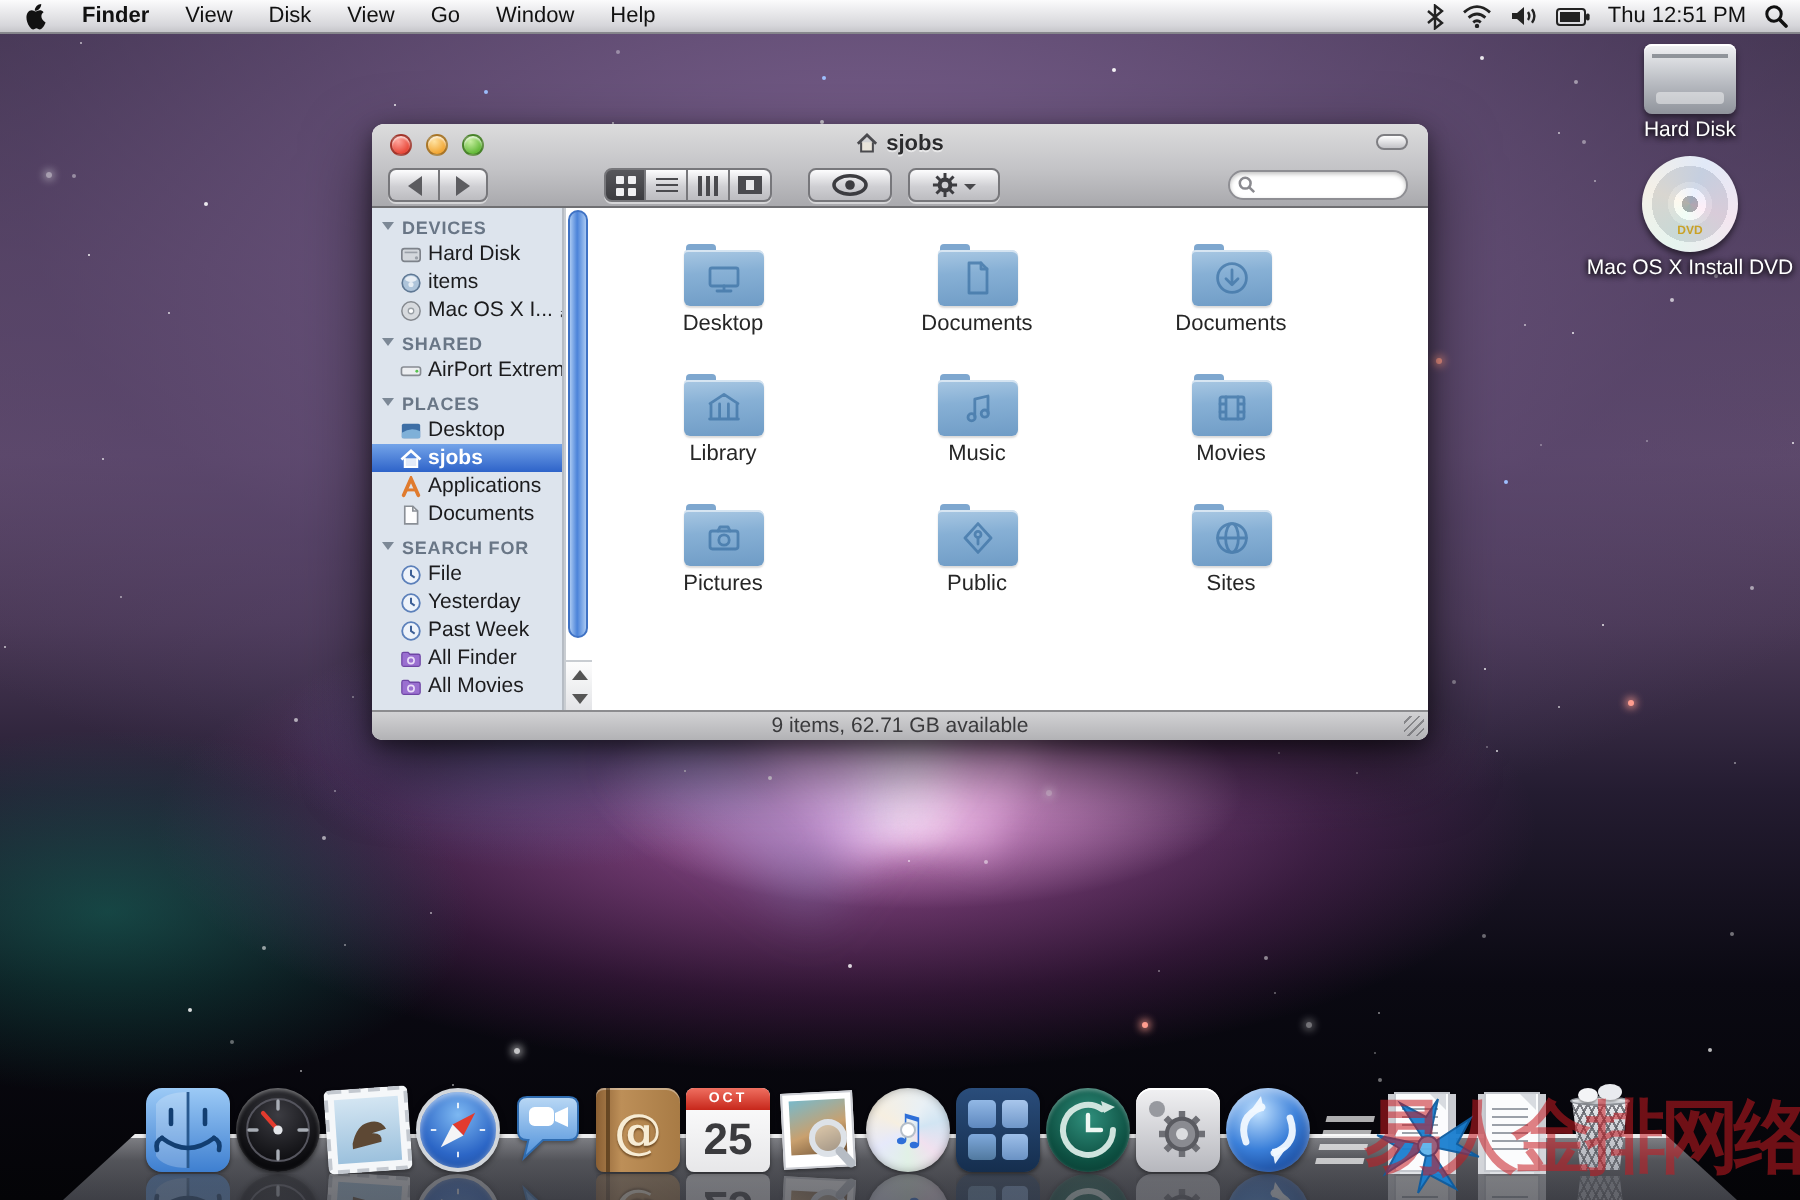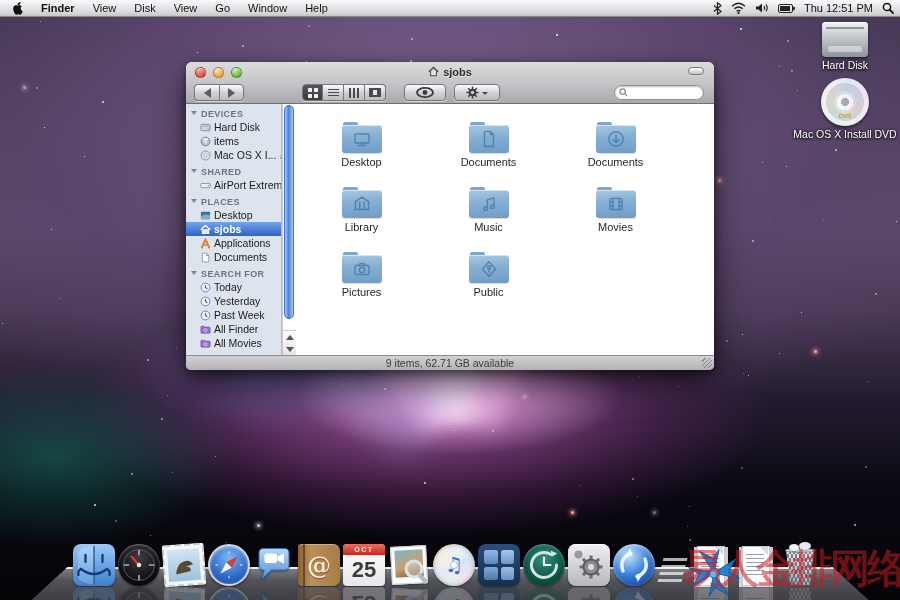--- a/index.html
+++ b/index.html
@@ -504,21 +504,21 @@
           <span>Documents</span>
         </div>
         <div class="sb-section-title"><span class="sb-disc"></span>SEARCH FOR</div>
         <div class="sb-item">
           <span class="sbi">
             <svg viewBox="0 0 12 12">
               <circle cx="6" cy="6" r="4.8" fill="#eef3fa" stroke="#5c80ba" stroke-width="1"></circle>
               <path d="M6 3.2 V6 L8 7.4" fill="none" stroke="#3d5f96" stroke-width="1.1"></path>
             </svg>
           </span>
-          <span>Today</span>
+          <span>File</span>
         </div>
         <div class="sb-item">
           <span class="sbi">
             <svg viewBox="0 0 12 12">
               <circle cx="6" cy="6" r="4.8" fill="#eef3fa" stroke="#5c80ba" stroke-width="1"></circle>
               <path d="M6 3.2 V6 L8 7.4" fill="none" stroke="#3d5f96" stroke-width="1.1"></path>
             </svg>
           </span>
           <span>Yesterday</span>
         </div>
@@ -637,20 +637,31 @@
           <div class="folder-cell">
             <div class="folder">
          <div class="folder-body"></div>
          <svg class="folder-emblem" viewBox="0 0 20 20">
                 <path d="M10 2.8 L16.5 10 L10 17.2 L3.5 10 Z" fill="none" stroke="#3f74a6" stroke-width="1.4" stroke-linecap="round" stroke-linejoin="round"></path>
                 <circle cx="10" cy="8.2" r="1.5" fill="none" stroke="#3f74a6" stroke-width="1.4" stroke-linecap="round" stroke-linejoin="round"></circle>
                 <path d="M10 9.8 V13" fill="none" stroke="#3f74a6" stroke-width="1.4" stroke-linecap="round" stroke-linejoin="round"></path>
               </svg>
        </div>
        <div class="folder-label">Public</div>
+          </div>
+          <div class="folder-cell">
+            <div class="folder">
+         <div class="folder-body"></div>
+         <svg class="folder-emblem" viewBox="0 0 20 20">
+                <circle cx="10" cy="10" r="7.2" fill="none" stroke="#3f74a6" stroke-width="1.4" stroke-linecap="round" stroke-linejoin="round"></circle>
+                <ellipse cx="10" cy="10" rx="3.2" ry="7.2" fill="none" stroke="#3f74a6" stroke-width="1.4" stroke-linecap="round" stroke-linejoin="round"></ellipse>
+                <path d="M2.8 10 H17.2" fill="none" stroke="#3f74a6" stroke-width="1.4" stroke-linecap="round" stroke-linejoin="round"></path>
+              </svg>
+       </div>
+       <div class="folder-label">Sites</div>
           </div>
         </div>
     </div>
   </div>
   <div class="statusbar">
     <span>9 items, 62.71 GB available</span>
     <div class="grip"></div>
   </div>
 </div>
 

